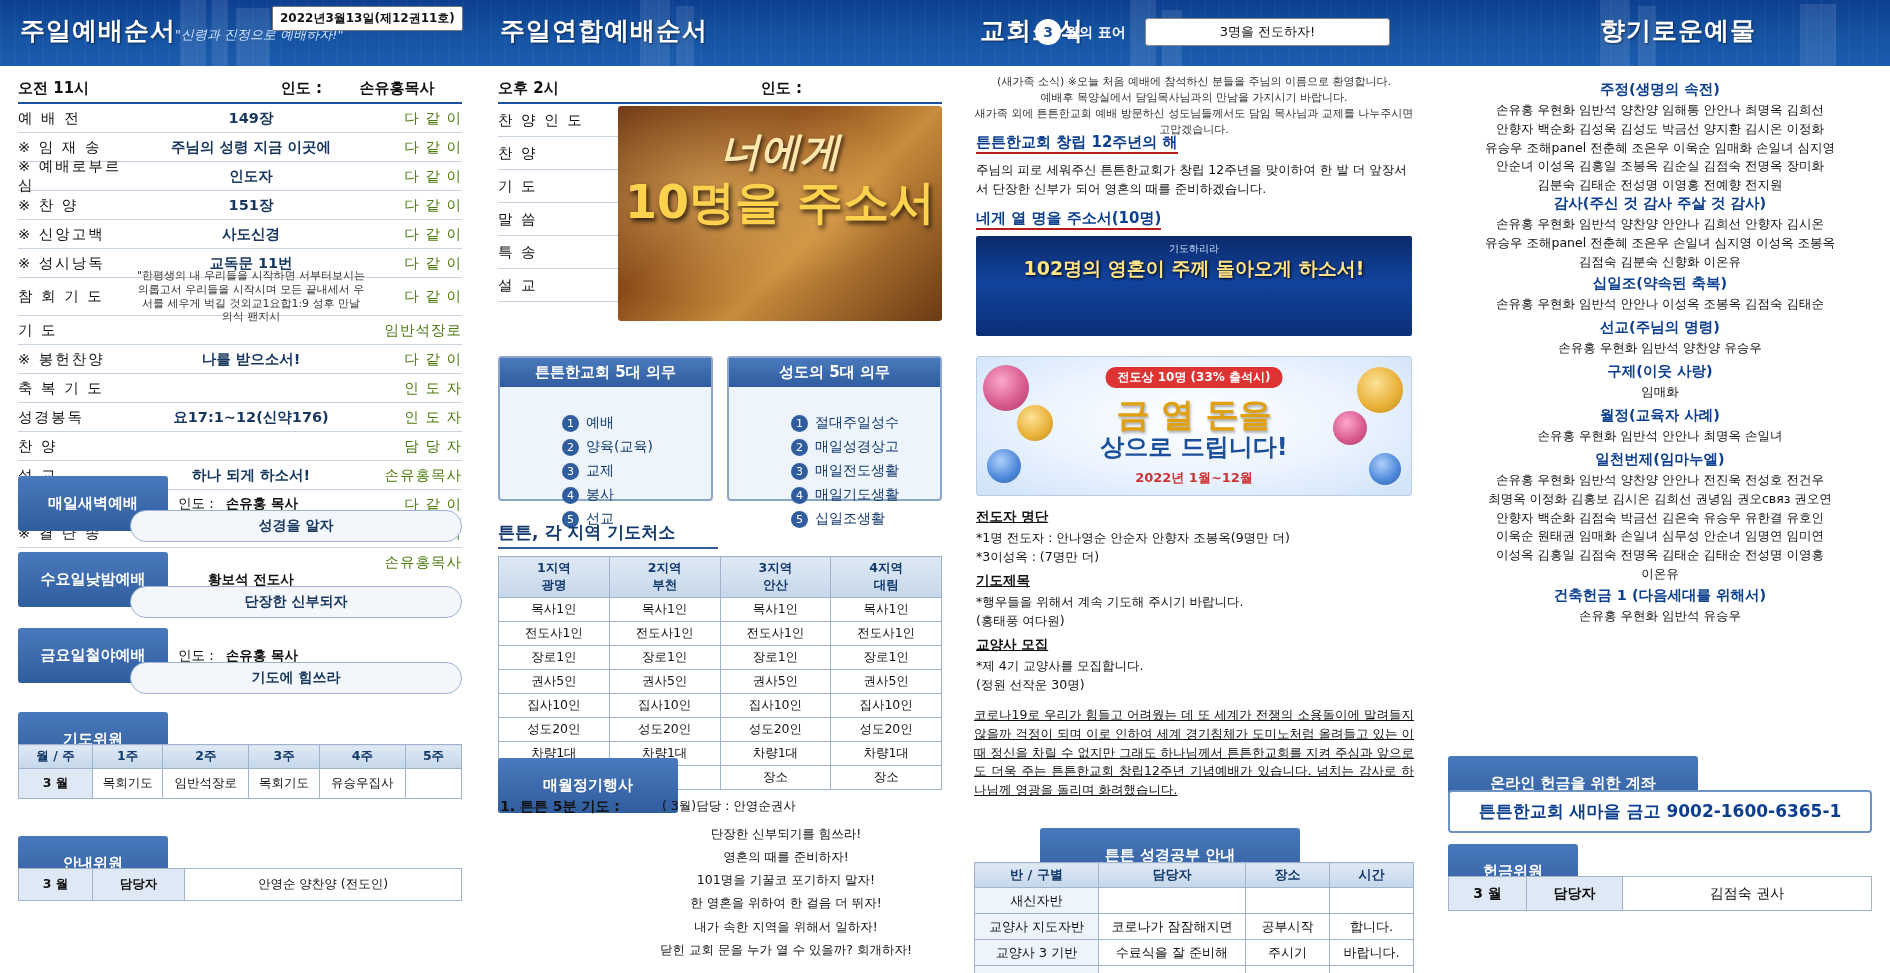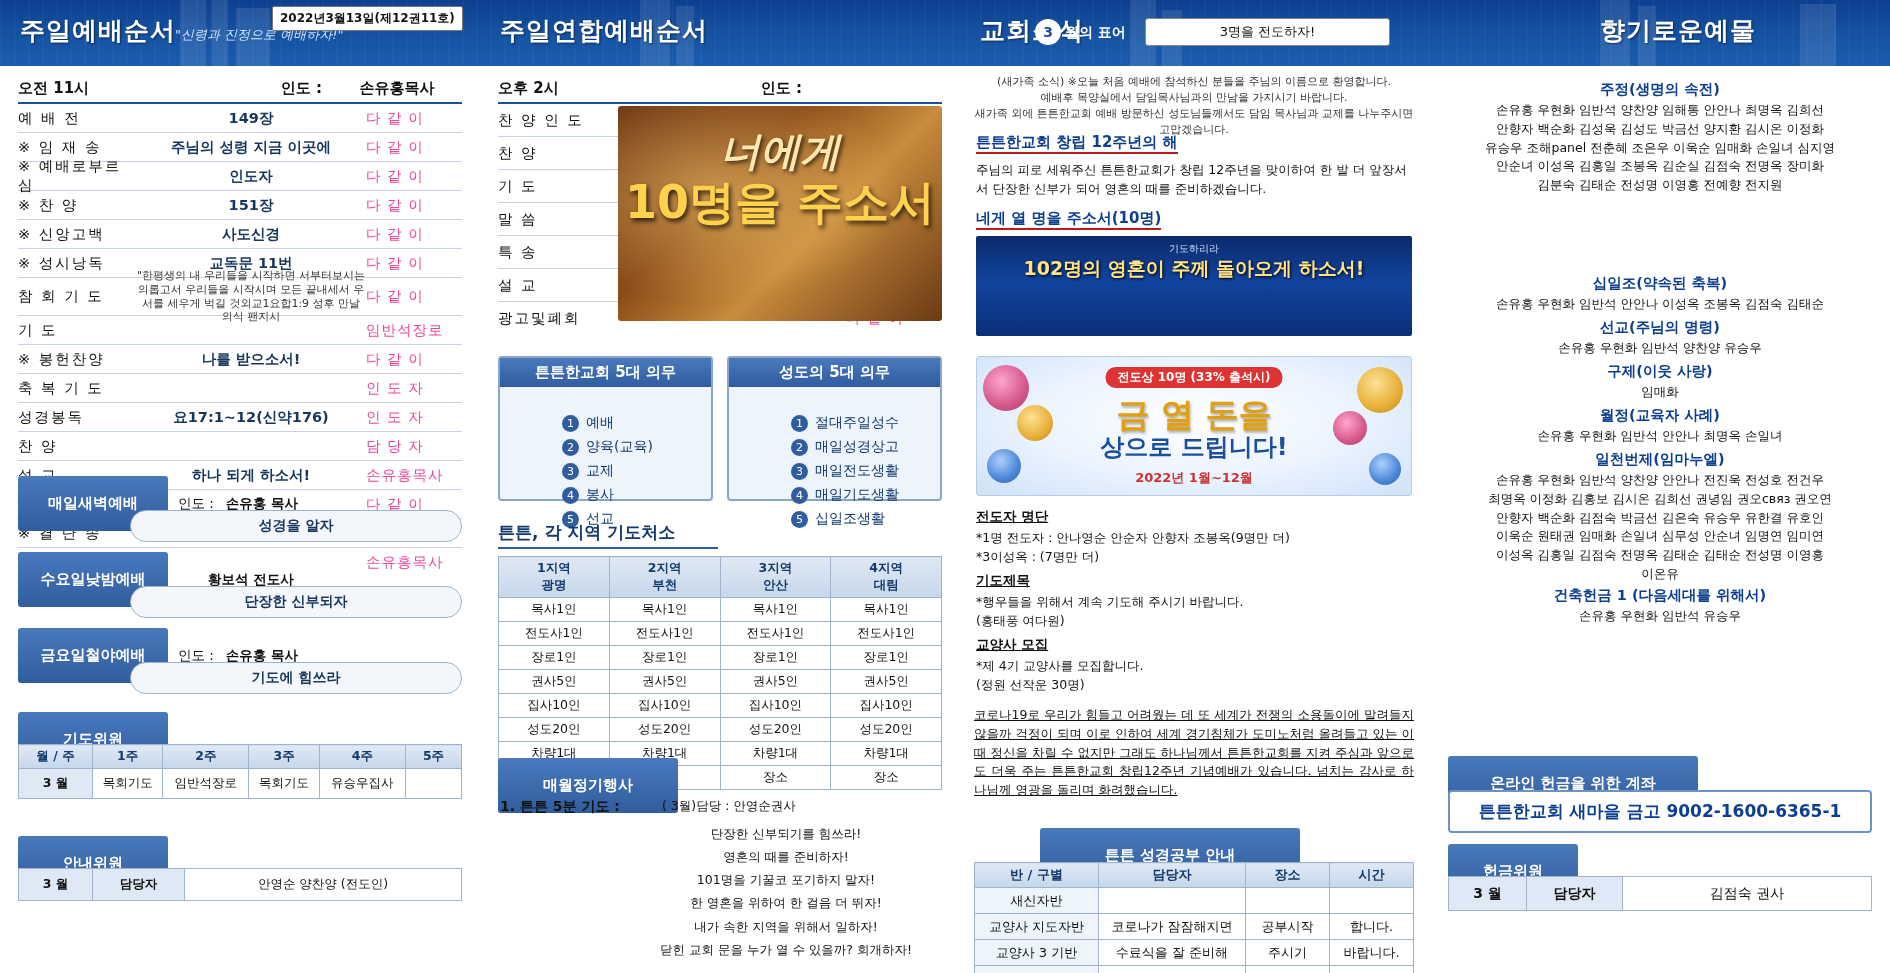--- a/index.html
+++ b/index.html
@@ -61,21 +61,21 @@
     font-size:13px; color:#111;
   }
 
   .body { position:absolute; top:66px; left:0; width:100%; height:907px; background:#fff; }
 
   
   .svc { position:absolute; left:18px; top:8px; width:444px; }
   .svcrow { display:flex; align-items:center; height:29px; font-size:14.5px; }
   .svcrow .lbl { width:118px; color:#111; letter-spacing:2px; }
   .svcrow .mid { flex:1; text-align:center; font-weight:bold; color:#17365d; }
-  .svcrow .rgt { width:96px; text-align:left; color:#ec4899; letter-spacing:1px;}
+  .svcrow .rgt { width:96px; text-align:right; color:#4d7c0f; letter-spacing:1px;}
   .svcrow.small .mid { font-weight:normal; font-size:11px; color:#333; line-height:1.25;}
   .hr-line { border-bottom:1px solid #c8d3e2; }
   .svc-top { display:flex; align-items:center; height:30px; font-size:15px; font-weight:bold; border-bottom:2px solid #1b4f9c; }
   .svc-top .t1 { width:150px; }
   .svc-top .t2 { flex:1; text-align:right; padding-right:10px; }
   .svc-top .t3 { width:130px; text-align:center; }
   .note-center { text-align:center; font-size:12px; color:#333; margin-top:6px;}
 
   
   .barrow { position:absolute; display:flex; align-items:center; }
@@ -394,25 +394,20 @@
         <div class="svcrow hr-line" style="height:33px;">
           <div class="lbl">특      송</div>
             <div class="mid"></div>
           <div class="rgt"></div>
         </div>
         <div class="svcrow hr-line" style="height:33px;">
           <div class="lbl">설      교</div>
             <div class="mid"></div>
           <div class="rgt"></div>
         </div>
-        <div class="svcrow" style="height:33px;">
-          <div class="lbl">광고및폐회</div>
-            <div class="mid"></div>
-          <div class="rgt">다 같 이</div>
-        </div>
       </div>
 
       <div class="banner banner-10" style="left:138px;top:40px;width:324px;height:215px;">
         <div class="bigtxt">너에게</div>
         <div class="bigtxt2">10명을 주소서</div>
       </div>
 
       <div class="dutybox" style="left:18px;top:290px;width:215px;height:145px;">
         <div class="dh">튼튼한교회 5대 의무</div>
         <ol>
@@ -632,20 +627,28 @@
         <div class="hd">주정(생명의 속전)</div>
         <div class="nm">
           <div>손유홍 우현화 임반석 양찬양 임해통 안안나 최명옥 김희선</div>
           <div>안향자 백순화 김성욱 김성도 박금선 양지환 김시온 이정화</div>
           <div>유승우 조해panel 전춘혜 조은우 이욱순 임매화 손일녀 심지영</div>
           <div>안순녀 이성옥 김홍일 조봉옥 김순실 김점숙 전명옥 장미화</div>
           <div>김분숙 김태순 전성명 이영홍 전예향 전지원</div>
         </div>
       </div>
 
+      <div class="offer" style="top:128px;">
+        <div class="hd">감사(주신 것 감사 주살 것 감사)</div>
+        <div class="nm">
+          <div>손유홍 우현화 임반석 양찬양 안안나 김희선 안향자 김시온</div>
+          <div>유승우 조해panel 전춘혜 조은우 손일녀 심지영 이성옥 조봉옥</div>
+          <div>김점숙 김분숙 신향화 이온유</div>
+        </div>
+      </div>
 
       <div class="offer" style="top:208px;">
         <div class="hd">십일조(약속된 축복)</div>
         <div class="nm">
           <div>손유홍 우현화 임반석 안안나 이성옥 조봉옥 김점숙 김태순</div>
         </div>
       </div>
 
       <div class="offer" style="top:252px;">
         <div class="hd">선교(주님의 명령)</div>

